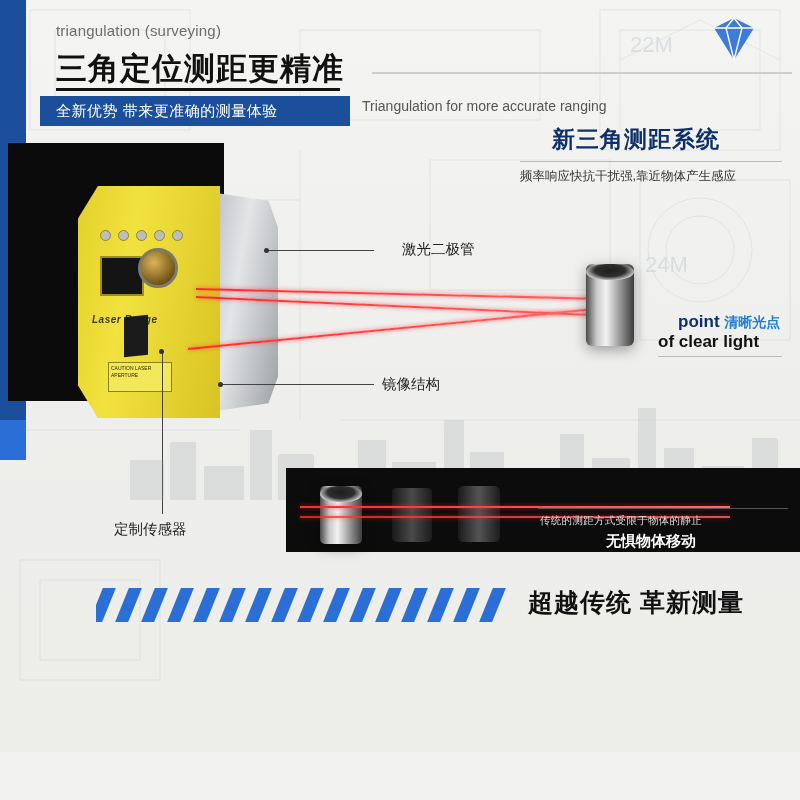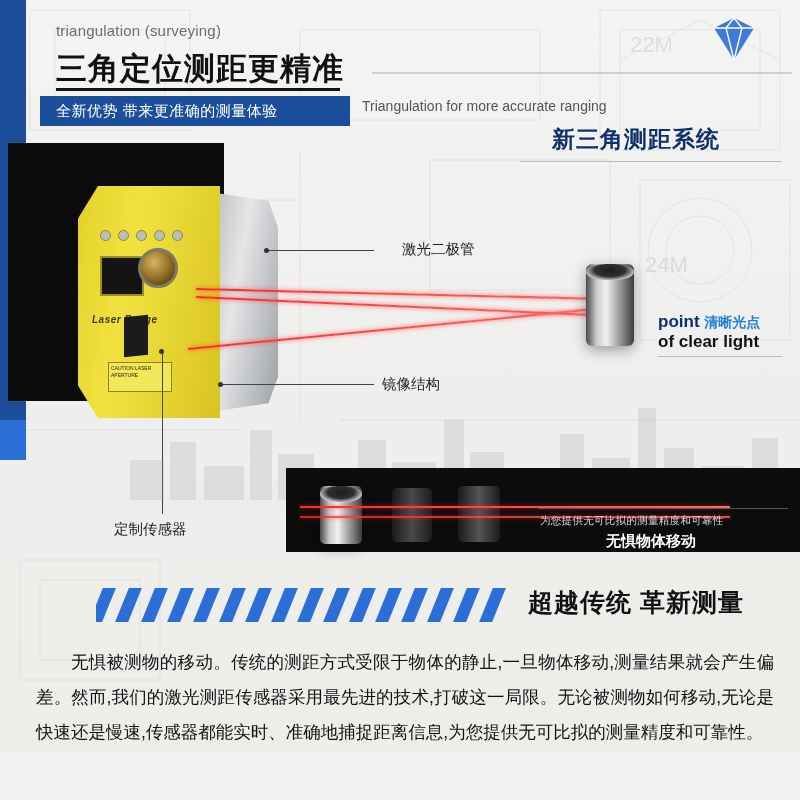--- a/index.html
+++ b/index.html
@@ -290,20 +290,21 @@
   .point-block {
     position: absolute;
     left: 658px;
     top: 312px;
     width: 140px;
   }
   .point-line1 {
     font-size: 17px;
     font-weight: bold;
     color: #0d2f6b;
+    margin-left: 20px;
   }
   .point-line1 span.cn {
     color: #1e7fd6;
     font-weight: bold;
     font-size: 14px;
   }
   .point-line2 {
     font-size: 17px;
     font-weight: bold;
     color: #111;
@@ -439,20 +440,21 @@
   <div class="title-en">Triangulation for more accurate ranging</div>
 
   <svg class="diamond" viewBox="0 0 60 50">
     <path d="M10 14 L30 4 L50 14 L30 46 Z" fill="#2b6fd6" opacity="0.9"></path>
     <path d="M10 14 H50 M30 4 L22 14 L30 46 L38 14 Z" fill="none" stroke="#ffffff" stroke-width="1.4"></path>
   </svg>
 
   <div class="feature">
     <div class="feature-title">新三角测距系统</div>
     <div class="feature-rule"></div>
+    <div class="feature-desc">频率响应快抗干扰强,靠近物体产生感应</div>
   </div>
 
   <div class="photo-dark"></div>
 
   <div class="device">
     <div class="dark-window"></div>
     <div class="device-side"></div>
     <div class="device-body">
       <div class="led" style="left:22px"></div>
       <div class="led" style="left:40px"></div>
@@ -522,21 +524,21 @@
   <div class="blackbar"></div>
   <div class="move-socket socket" style="left:320px; top:486px; width:42px; height:58px;">
     <div class="socket-top"></div>
   </div>
   <div class="move-socket" style="left:392px; top:488px; width:40px; height:54px; background:linear-gradient(90deg,#1a1a1a,#4a4a4a,#1c1c1c); border-radius:5px;"></div>
   <div class="move-socket" style="left:458px; top:486px; width:42px; height:56px; background:linear-gradient(90deg,#1a1a1a,#545454,#1c1c1c); border-radius:5px;"></div>
   <div class="laser" style="left:300px; top:506px; width:430px;"></div>
   <div class="laser" style="left:300px; top:516px; width:430px; opacity:0.8;"></div>
   <div class="blackbar-title">无惧物体移动</div>
   <div class="blackbar-rule"></div>
-  <div class="blackbar-sub">为您提供无可比拟的测量精度和可靠性</div>
+  <div class="blackbar-sub">传统的测距方式受限于物体的静止</div>
 
   <div class="stripes">
     <i style="left:0px"></i>
       <i style="left:26px"></i>
       <i style="left:52px"></i>
       <i style="left:78px"></i>
     <i style="left:104px"></i>
       <i style="left:130px"></i>
       <i style="left:156px"></i>
       <i style="left:182px"></i>
@@ -544,15 +546,14 @@
       <i style="left:234px"></i>
       <i style="left:260px"></i>
       <i style="left:286px"></i>
     <i style="left:312px"></i>
       <i style="left:338px"></i>
       <i style="left:364px"></i>
       <i style="left:390px"></i>
   </div>
   <div class="banner-title">超越传统 革新测量</div>
 
-  <div class="body-text">无惧被测物的移动。传统的测距方式受限于物体的静止,一旦物体移动,测量结果就会产生偏差。然而,我们的激光测距传感器采用最先进的技术,打破这一局限。无论被测物如何移动,无论是快速还是慢速,传感器都能实时、准确地捕捉距离信息,为您提供无可比拟的测量精度和可靠性。</div>
 
 </div>
 
 </body></html>

